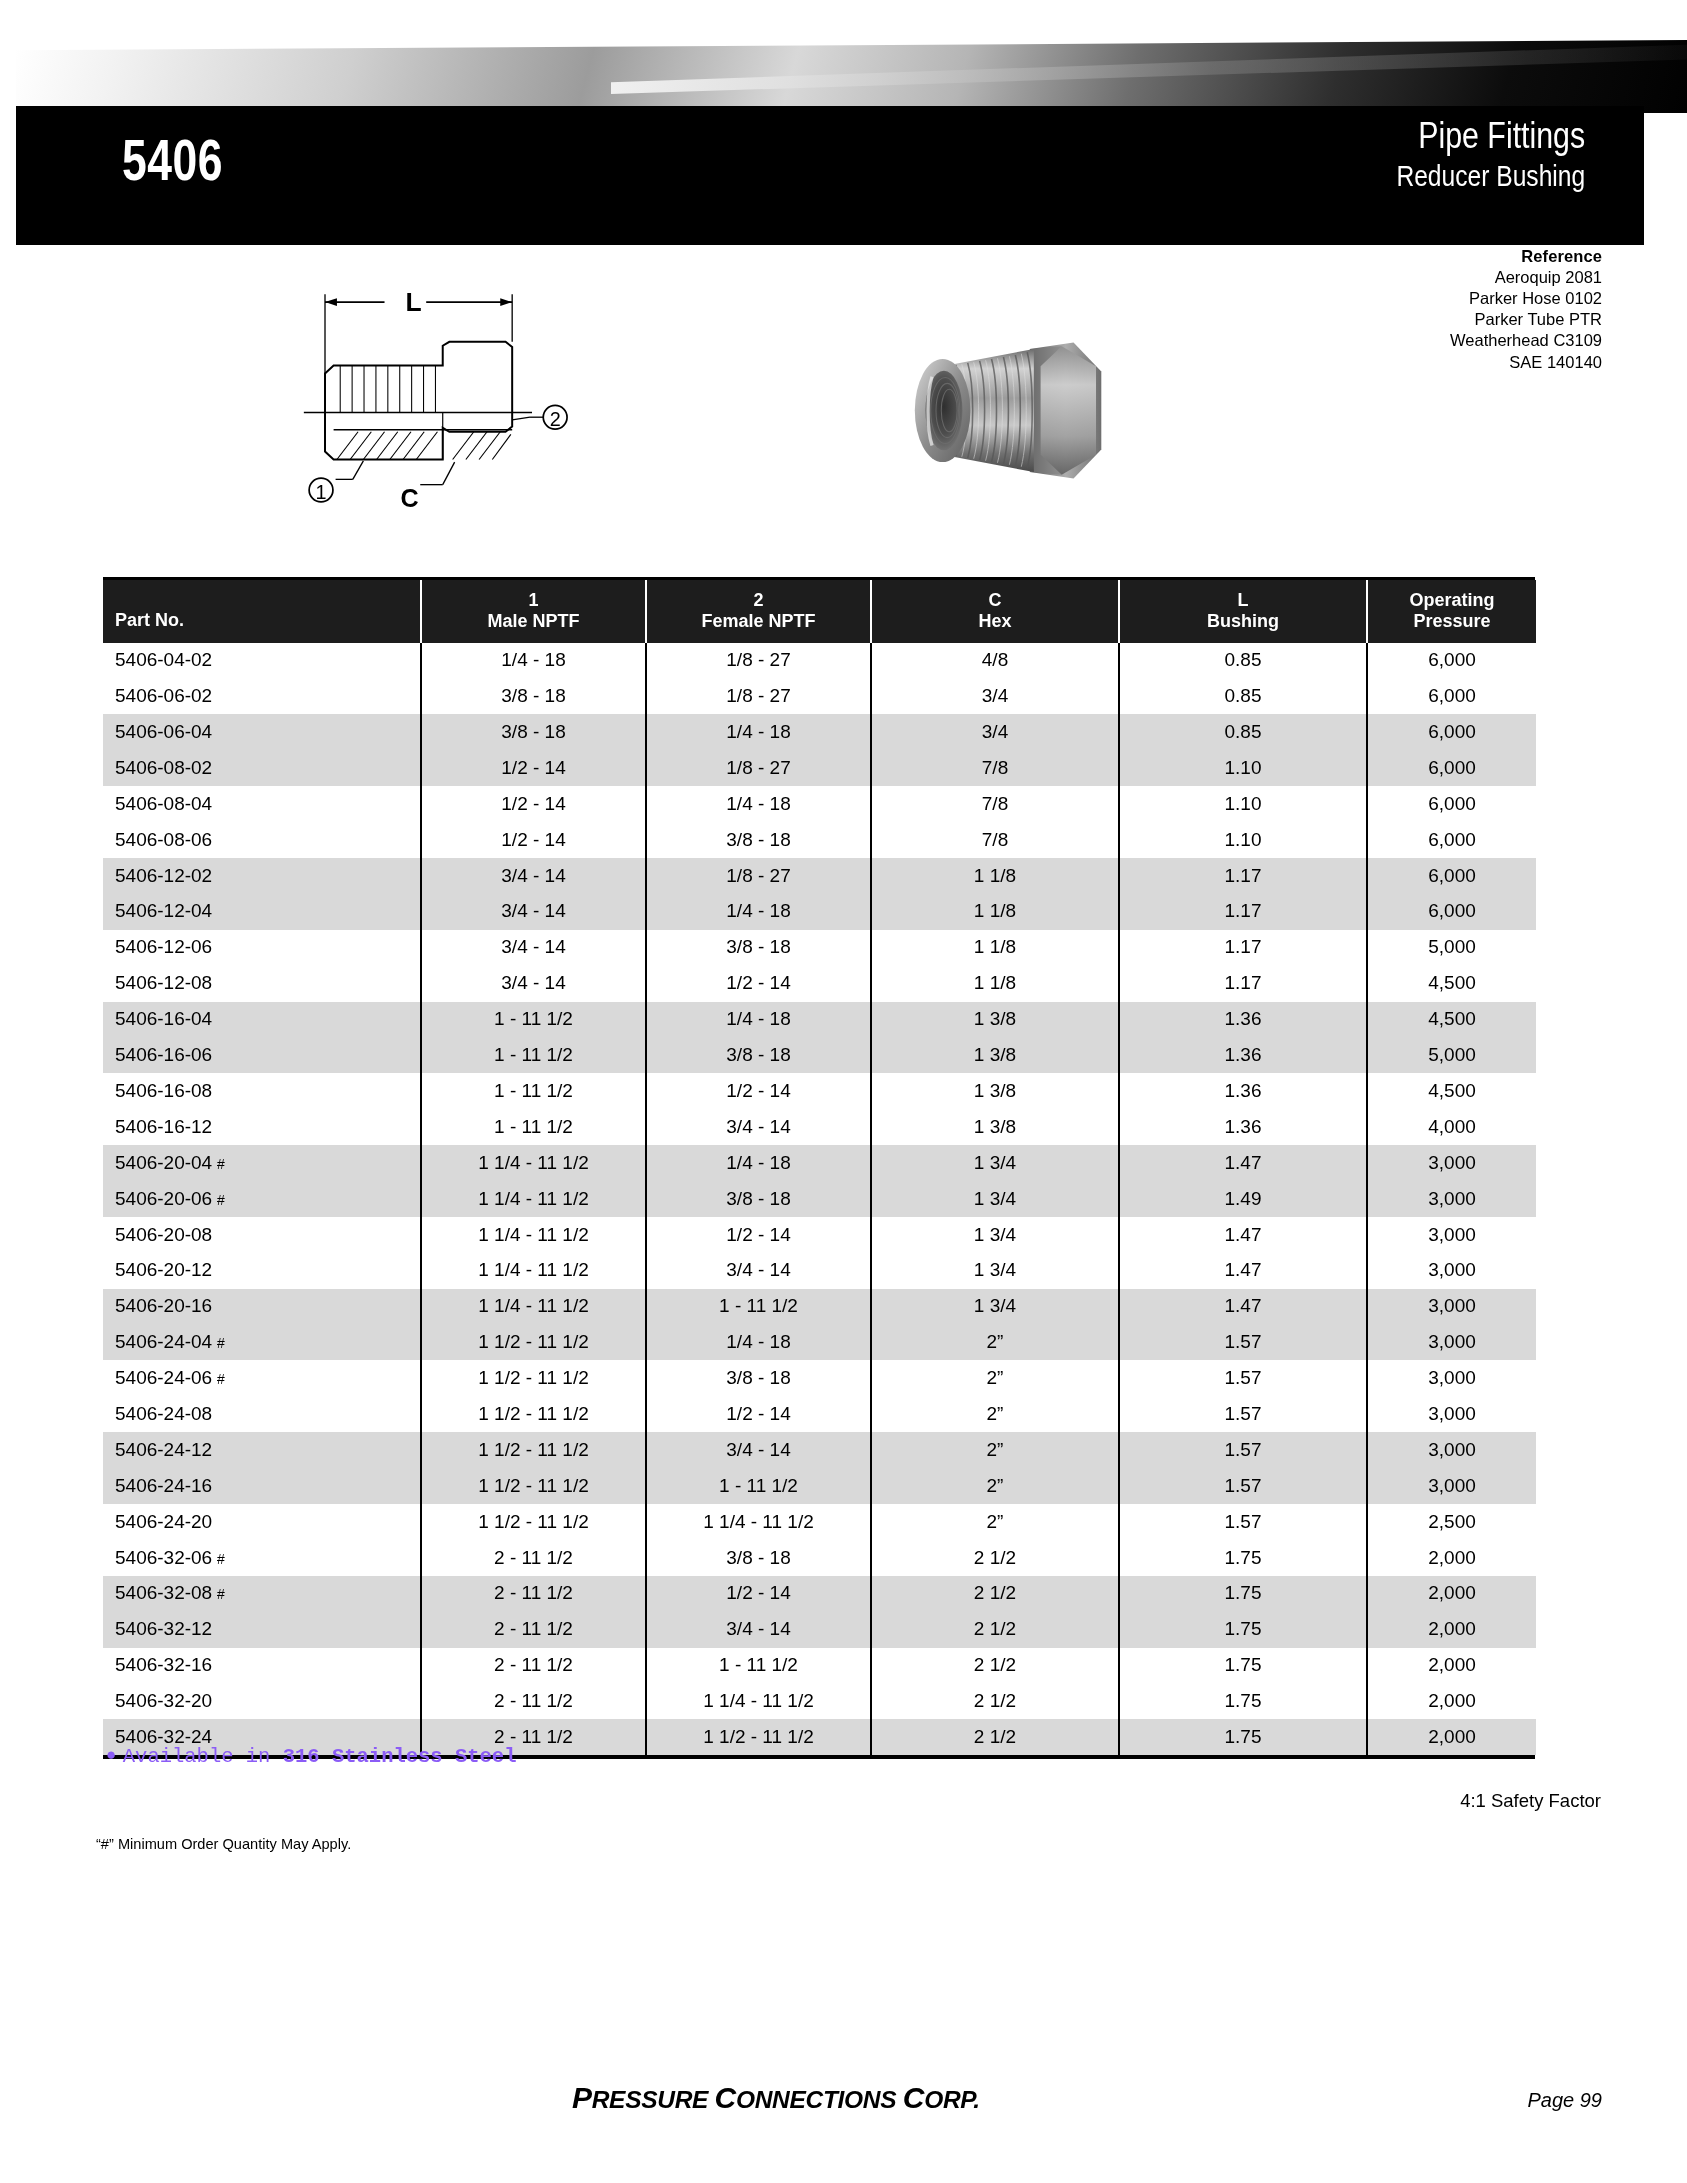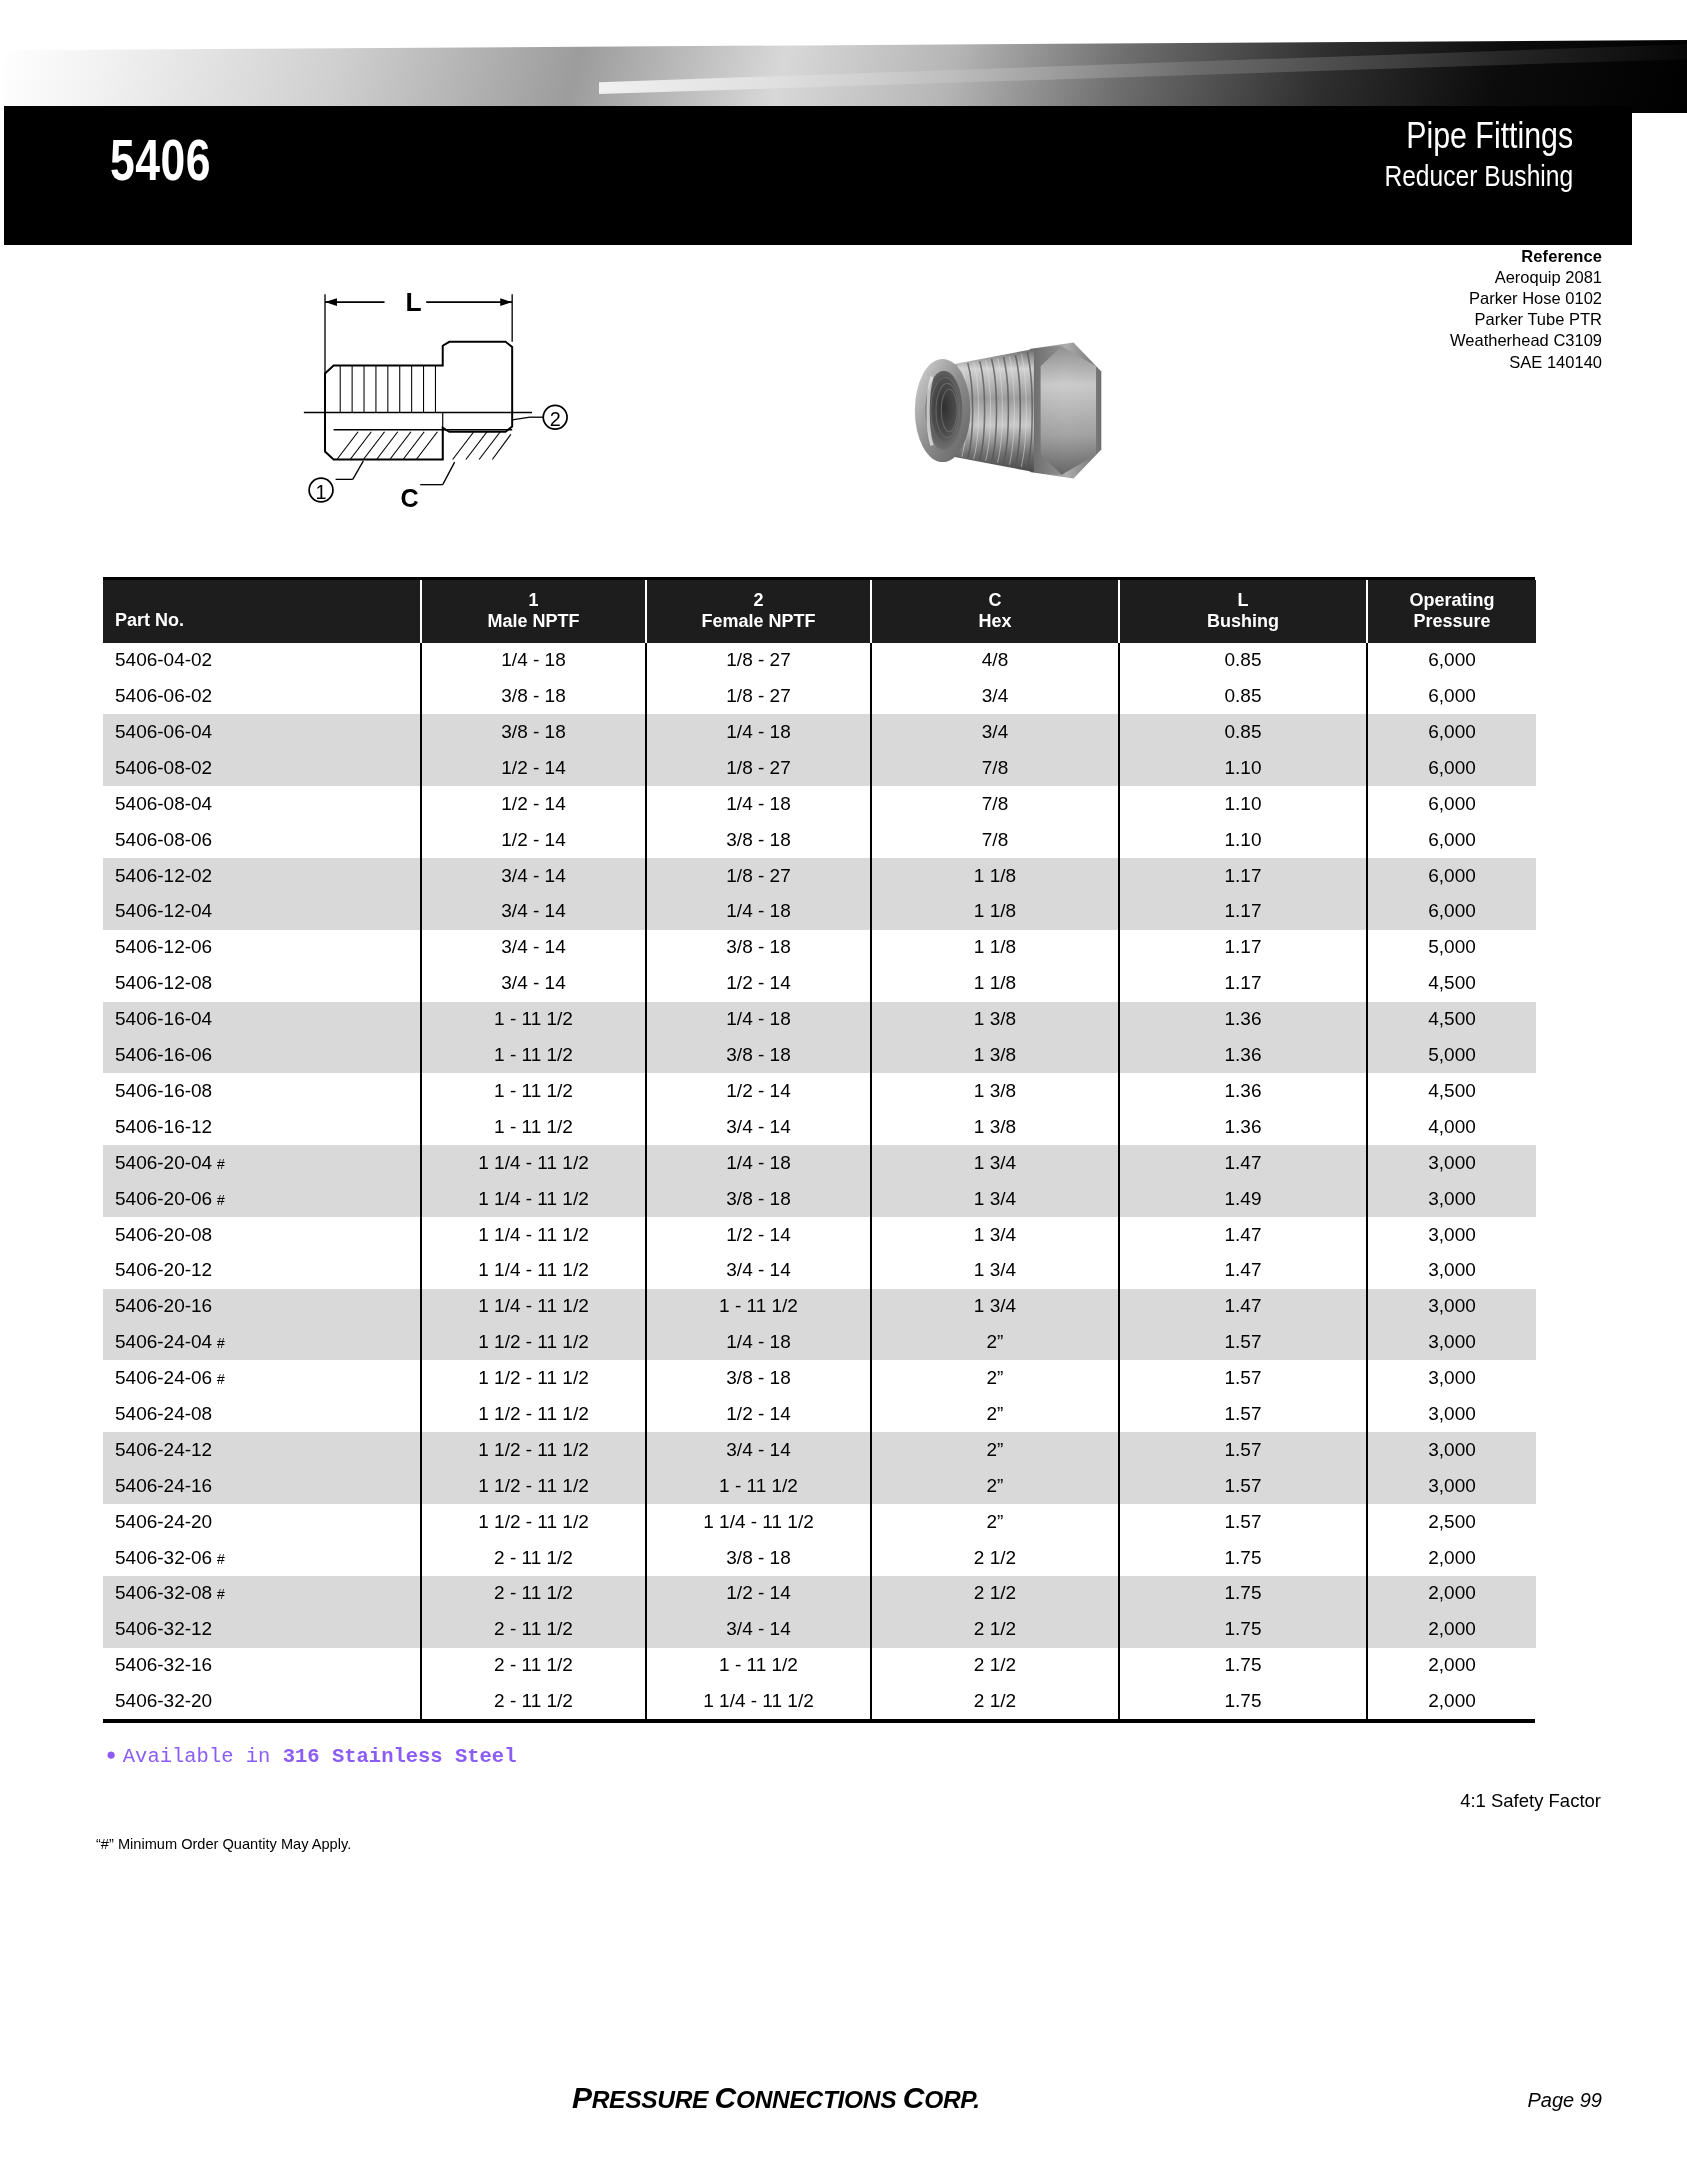--- a/index.html
+++ b/index.html
@@ -7,21 +7,21 @@
   html, body {
     margin: 0; padding: 0;
     width: 1687px; height: 2183px;
     background: #ffffff;
     font-family: "Liberation Sans", sans-serif;
     -webkit-font-smoothing: antialiased;
   }
   .page { position: relative; width: 1687px; height: 2183px; overflow: hidden; }
 
   
-  .header-wrap { position: absolute; left: 4px; top: 0; width: 1655px; height: 245px; }
+  .header-wrap { position: absolute; left: 16px; top: 0; width: 1655px; height: 245px; }
   .swoosh {
     position: absolute; left: 0; top: 40px; width: 1687px; height: 73px;
     background: linear-gradient(105deg, #ffffff 0%, #f2f2f2 6%, #cfcfcf 20%, #9c9c9c 34%,
                                 #d8d8d8 46%, #b5b5b5 56%, #6e6e6e 66%, #2e2e2e 78%,
                                 #0c0c0c 88%, #000000 100%);
     clip-path: polygon(0 14%, 100% 0%, 100% 100%, 0 100%);
   }
   .swoosh2 {
     position: absolute; left: 595px; top: 41px; width: 1092px; height: 53px;
     background: linear-gradient(100deg, rgba(255,255,255,0.85) 0%, rgba(210,210,210,0.8) 25%,
@@ -605,20 +605,28 @@
             <td>2,000</td>
           </tr>
           <tr class="plain">
             <td class="partno">5406-32-20</td>
             <td>2 - 11 1/2</td>
             <td>1 1/4 - 11 1/2</td>
             <td>2 1/2</td>
             <td>1.75</td>
             <td>2,000</td>
           </tr>
+          <tr class="band">
+            <td class="partno">5406-32-24</td>
+            <td>2 - 11 1/2</td>
+            <td>1 1/2 - 11 1/2</td>
+            <td>2 1/2</td>
+            <td>1.75</td>
+            <td>2,000</td>
+          </tr>
         </tbody>
     </table>
     <div class="table-bot-rule"></div>
   </div>
 
   <div class="note-avail">
     <span class="bullet">●</span><span>Available in </span><b>316 Stainless Steel</b>
   </div>
   <div class="note-hash">“#” Minimum Order Quantity May Apply.</div>
   <div class="safety">4:1 Safety Factor</div>

